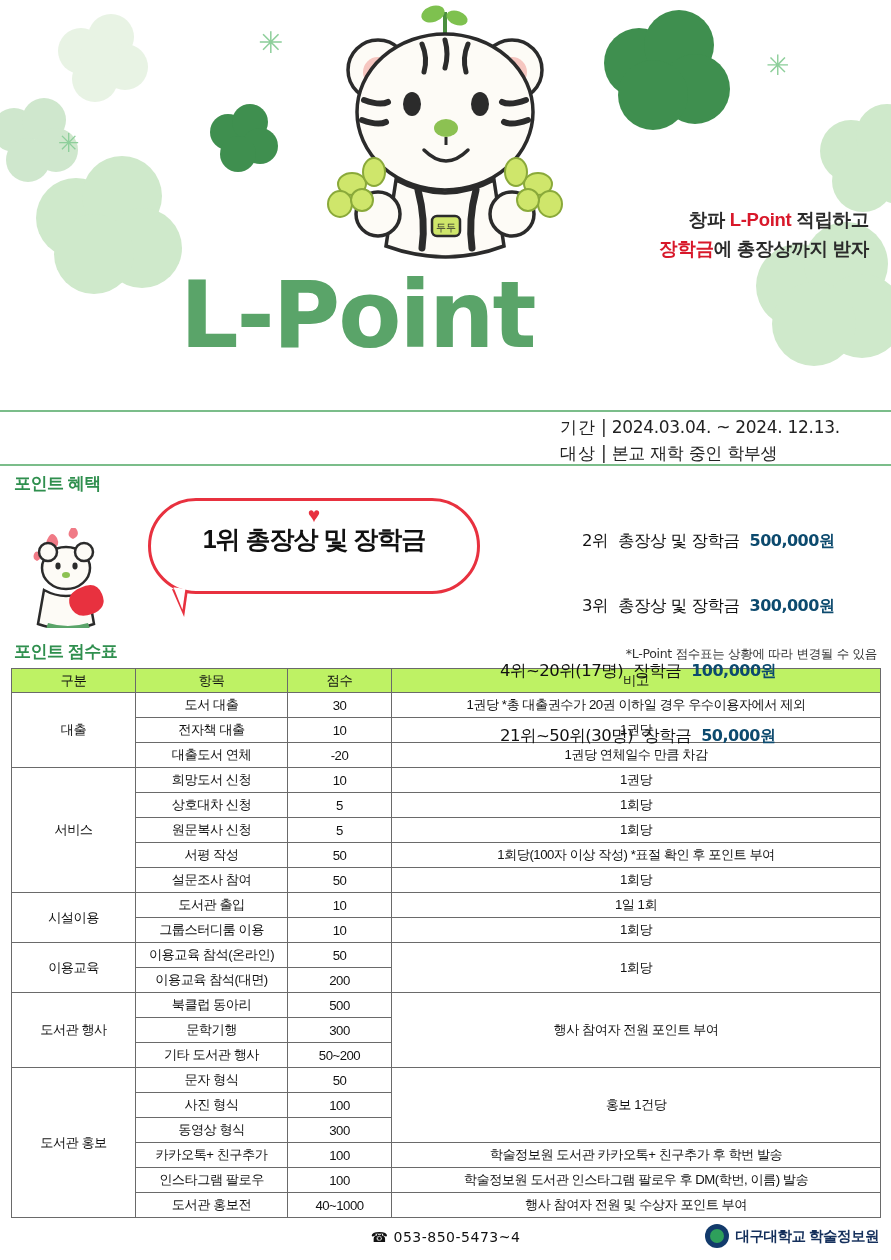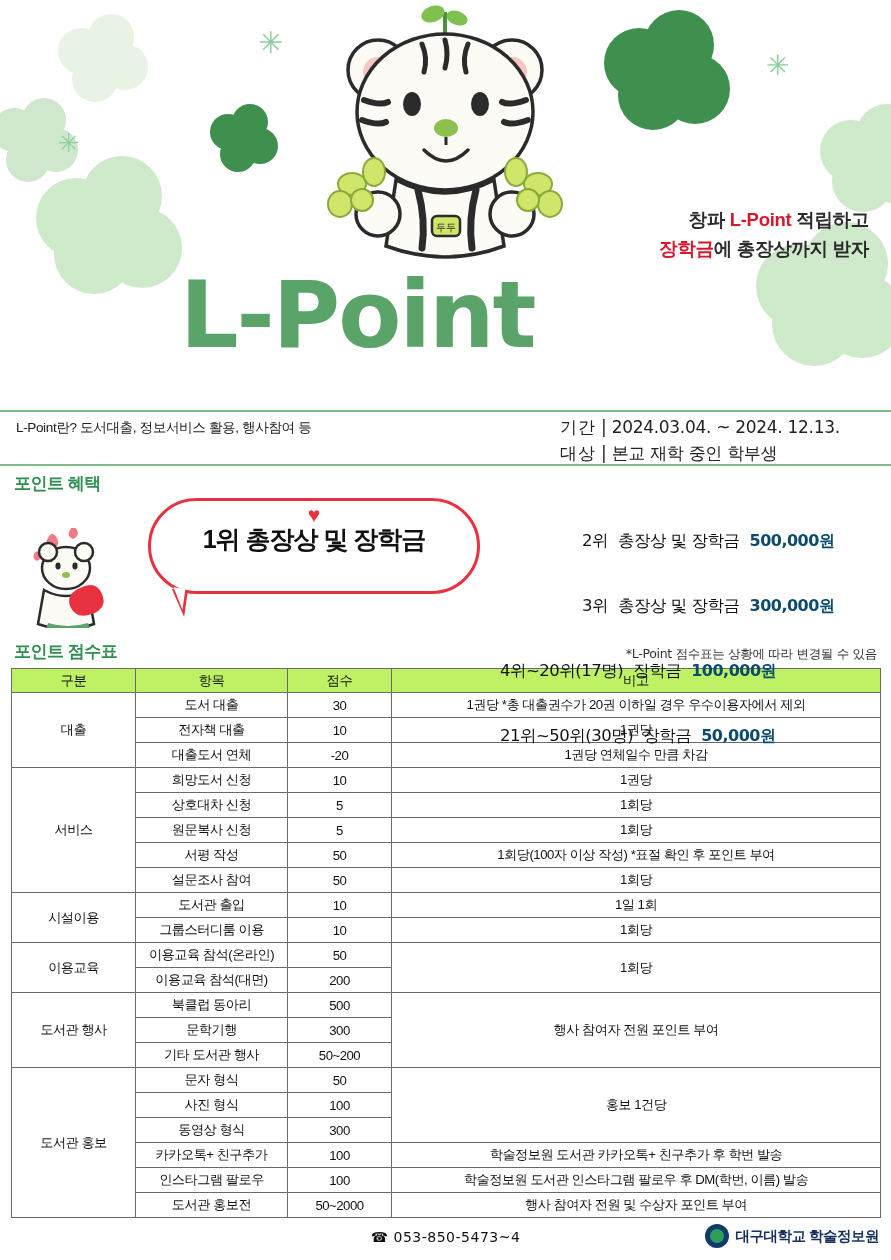--- a/index.html
+++ b/index.html
@@ -291,21 +291,20 @@
     </div>
   </div>
 
   <div class="lpoint-title">L-Point</div>
 </div>
 
 <hr class="hr-green">
 
 <div class="info">
   <div class="info-left">
-    <div>L-Point란? 도서대출, 정보서비스 활용, 행사참여 등</div>
   </div>
   <div class="info-right">
     <div>
       <span class="lbl">기간</span>
       <span>|</span>
       <span>2024.03.04. ~ 2024. 12.13.</span>
     </div>
     <div>
       <span class="lbl">대상</span>
       <span>|</span>
@@ -490,21 +489,21 @@
       <td>100</td>
       <td class="small">학술정보원 도서관 카카오톡+ 친구추가 후 학번 발송</td>
     </tr>
     <tr>
       <td class="item">인스타그램 팔로우</td>
       <td>100</td>
       <td class="small">학술정보원 도서관 인스타그램 팔로우 후 DM(학번, 이름) 발송</td>
     </tr>
     <tr>
       <td class="item">도서관 홍보전</td>
-      <td>50~2000</td>
+      <td>40~1000</td>
       <td class="small">행사 참여자 전원 및 수상자 포인트 부여</td>
     </tr>
   </tbody>
 </table>
 
 <div class="footer">
   <div class="phone">☎ 053-850-5473~4</div>
   <div class="logo">
     <span class="logo-mark"></span>
     <span class="logo-text">대구대학교 학술정보원</span>

